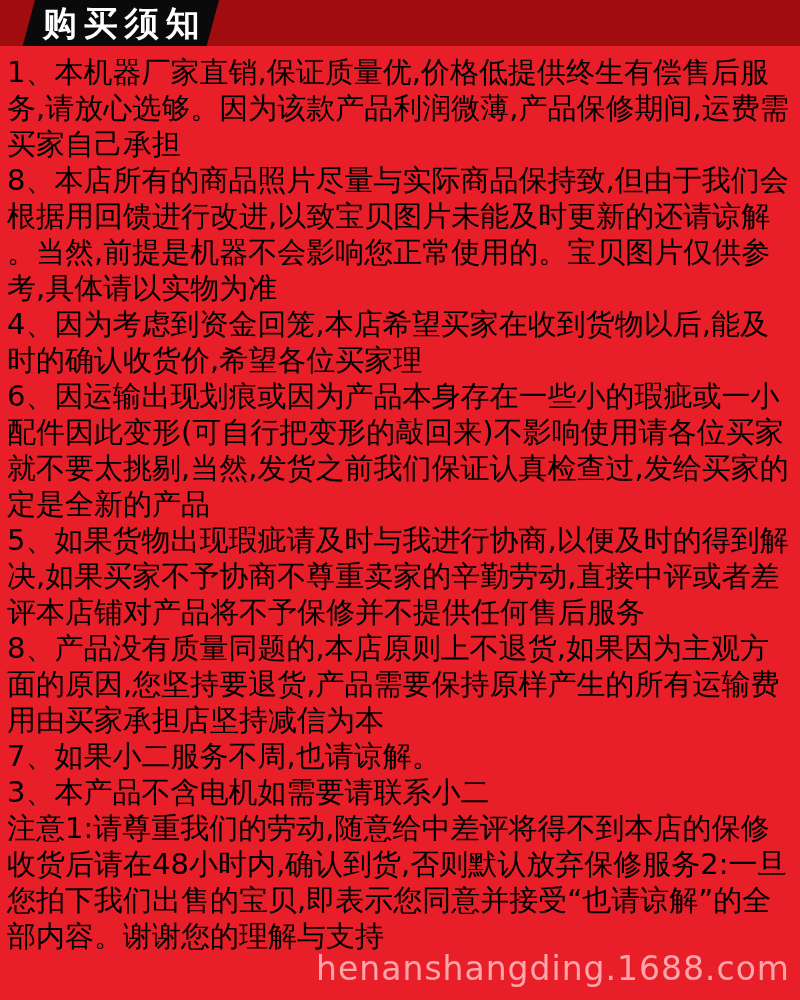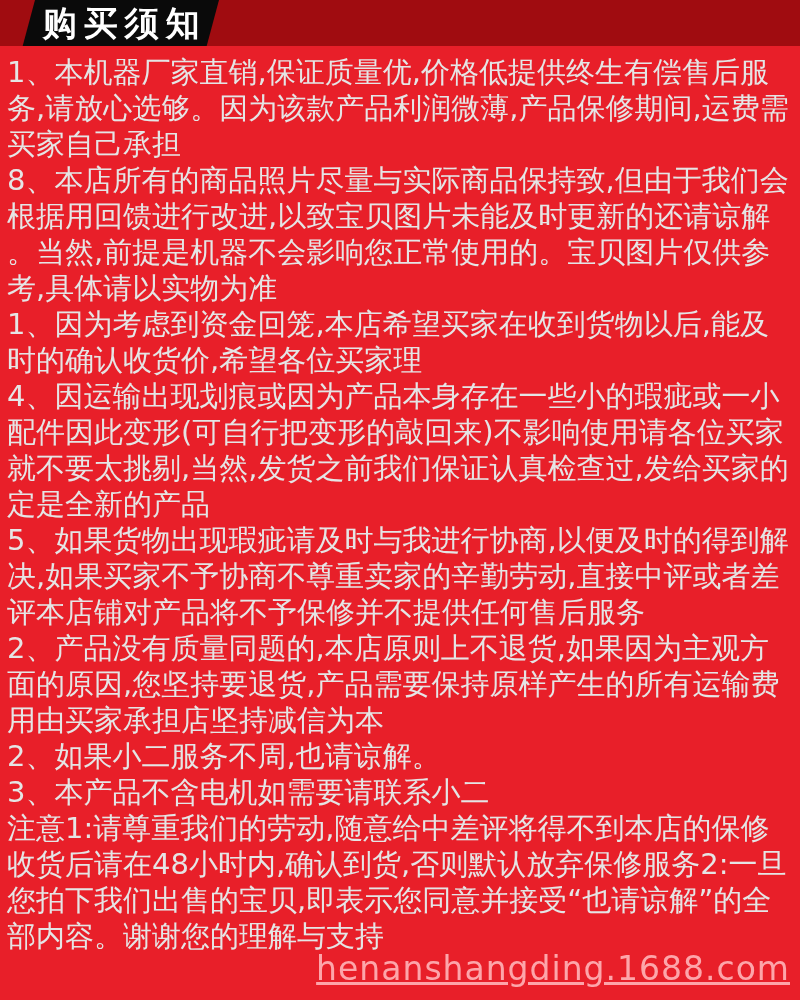--- a/index.html
+++ b/index.html
@@ -42,61 +42,60 @@
     font-size: 34px;
     font-weight: bold;
     letter-spacing: 7px;
     padding-left: 7px;
     white-space: nowrap;
     line-height: 1;
   }
   
   .content {
     padding: 8px 6px 0 7px;
-    color: #e5e5e5;
+    color: #000000;
     font-size: 29px;
     line-height: 36px;
     word-break: break-all;
     line-break: anywhere;
     overflow-wrap: anywhere;
   }
   .content p {
     margin: 0;
     padding: 0;
   }
   
   .watermark {
     position: absolute;
     right: 10px;
     bottom: 12px;
     font-size: 33px;
     color: rgba(255, 184, 188, 0.88);
     letter-spacing: 1px;
     white-space: nowrap;
-    text-decoration: underline;
   }
 </style>
 </head>
 <body>
 
 <div class="page">
 
   <div class="top-strip">
     <div class="banner">
       <span class="banner-label">购买须知</span>
     </div>
   </div>
 
   <div class="content">
       <p>1、本机器厂家直销,保证质量优,价格低提供终生有偿售后服务,请放心选够。因为该款产品利润微薄,产品保修期间,运费需买家自己承担</p>
       <p>8、本店所有的商品照片尽量与实际商品保持致,但由于我们会根据用回馈进行改进,以致宝贝图片未能及时更新的还请谅解。当然,前提是机器不会影响您正常使用的。宝贝图片仅供参考,具体请以实物为准</p>
-      <p>1、因为考虑到资金回笼,本店希望买家在收到货物以后,能及时的确认收货价,希望各位买家理</p>
-      <p>4、因运输出现划痕或因为产品本身存在一些小的瑕疵或一小配件因此变形(可自行把变形的敲回来)不影响使用请各位买家就不要太挑剔,当然,发货之前我们保证认真检查过,发给买家的定是全新的产品</p>
+      <p>4、因为考虑到资金回笼,本店希望买家在收到货物以后,能及时的确认收货价,希望各位买家理</p>
+      <p>6、因运输出现划痕或因为产品本身存在一些小的瑕疵或一小配件因此变形(可自行把变形的敲回来)不影响使用请各位买家就不要太挑剔,当然,发货之前我们保证认真检查过,发给买家的定是全新的产品</p>
       <p>5、如果货物出现瑕疵请及时与我进行协商,以便及时的得到解决,如果买家不予协商不尊重卖家的辛勤劳动,直接中评或者差评本店铺对产品将不予保修并不提供任何售后服务</p>
-      <p>2、产品没有质量同题的,本店原则上不退货,如果因为主观方面的原因,您坚持要退货,产品需要保持原样产生的所有运输费用由买家承担店坚持减信为本</p>
-      <p>2、如果小二服务不周,也请谅解。</p>
+      <p>8、产品没有质量同题的,本店原则上不退货,如果因为主观方面的原因,您坚持要退货,产品需要保持原样产生的所有运输费用由买家承担店坚持减信为本</p>
+      <p>7、如果小二服务不周,也请谅解。</p>
       <p>3、本产品不含电机如需要请联系小二</p>
       <p>注意1:请尊重我们的劳动,随意给中差评将得不到本店的保修收货后请在48小时内,确认到货,否则默认放弃保修服务2:一旦您拍下我们出售的宝贝,即表示您同意并接受“也请谅解”的全部内容。谢谢您的理解与支持</p>
     </div>
 
   <div class="watermark">henanshangding.1688.com</div>
 
 </div>
 
 </body></html>

